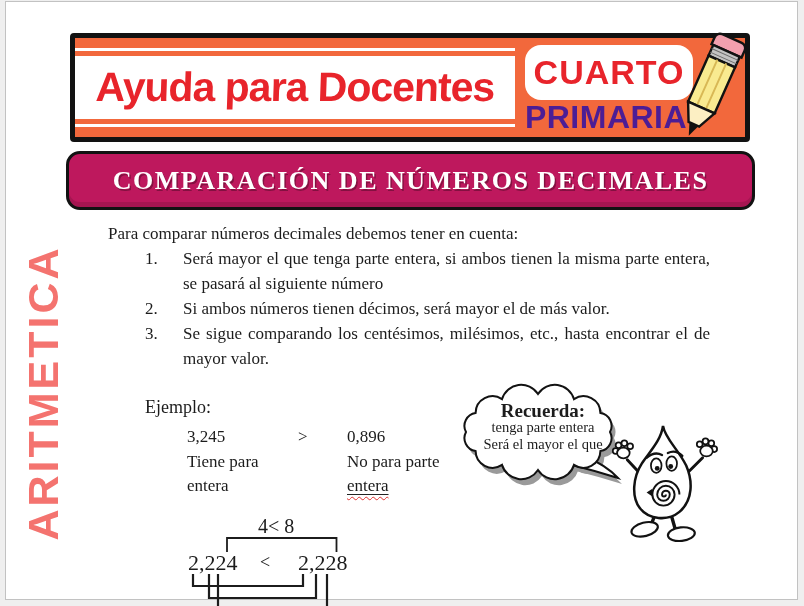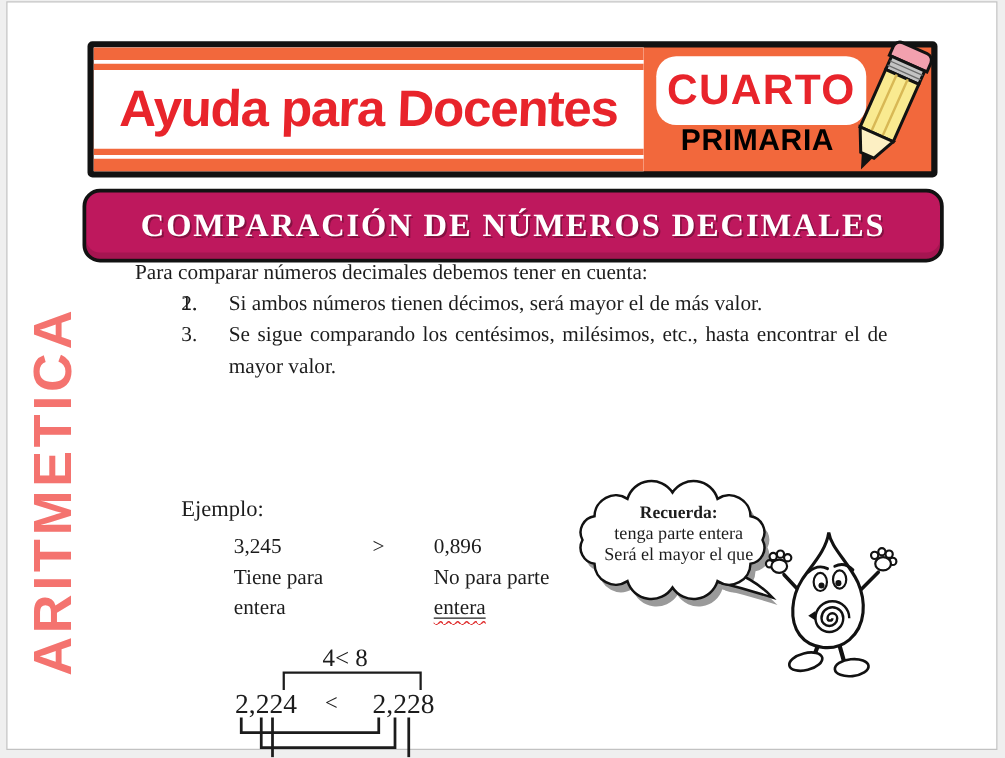--- a/index.html
+++ b/index.html
@@ -21,60 +21,60 @@
          font-family:"Liberation Sans",sans-serif;font-weight:bold;
          font-size:41px;letter-spacing:-1px;color:#E8242B;transform:skewX(-2deg);}
   .header-right{position:relative;flex:1;border-radius:14px;}
   .cuarto-box{position:absolute;left:10px;top:7px;width:168px;height:55px;
               background:#ffffff;border-radius:16px;display:flex;
               align-items:center;justify-content:center;}
   .cuarto{font-family:"Liberation Sans",sans-serif;font-weight:bold;
           font-size:34px;color:#E8242B;letter-spacing:1px;}
   .primaria{position:absolute;left:0;top:61px;width:182px;text-align:center;
             font-family:"Liberation Sans",sans-serif;font-weight:bold;
-            font-size:24px;color:#000000;letter-spacing:0.5px;}
+            font-size:32px;color:#4c1d95;letter-spacing:0.5px;}
   .pencil{position:absolute;left:152px;top:-8px;width:86px;height:116px;}
 
   
   .title-banner{position:absolute;left:66px;top:151px;width:689px;height:59px;
                 background:#be185d;border:3px solid #121212;border-radius:14px;
                 box-sizing:border-box;display:flex;align-items:center;justify-content:center;
                 box-shadow:inset 0 -5px 0 rgba(0,0,0,0.12);}
   .title-banner span{font-weight:bold;font-size:26px;letter-spacing:1.5px;color:#ffffff;
                      text-shadow:1.5px 1.5px 0 rgba(0,0,0,0.3);}
 
   
   .side-label{position:absolute;left:-117px;top:369px;width:320px;height:48px;
               transform:rotate(-90deg);transform-origin:center;
               display:flex;align-items:center;justify-content:center;
               font-family:"Liberation Sans",sans-serif;font-weight:bold;
               font-size:43px;letter-spacing:3px;color:#F4736F;}
 
   
-  .bodytext{position:absolute;left:108px;top:205px;width:602px;
+  .bodytext{position:absolute;left:108px;top:221px;width:602px;
             font-size:17px;line-height:25px;}
   .rule{position:relative;padding-left:75px;text-align:justify;}
   .rule .num{position:absolute;left:37px;top:0;}
 
   
   .ej-label{position:absolute;left:145px;top:397px;font-size:18px;font-weight:normal;}
   .ex{position:absolute;font-size:17px;line-height:25px;}
   .col-left{left:187px;} .col-cmp{left:298px;} .col-right{left:347px;}
   .row1{top:424px;} .row2{top:449px;} .row3{top:473px;}
   .u-wavy{text-decoration-line:underline;text-decoration-style:wavy;
           text-decoration-color:#e03131;text-decoration-thickness:1px;
           text-underline-offset:5px;}
   .u-solid{text-decoration-line:underline;text-decoration-style:solid;
            text-decoration-color:#222;text-underline-offset:3px;}
 
   
   .bubble-svg{position:absolute;left:458px;top:386px;width:175px;height:100px;overflow:visible;}
   .bubble-text{position:absolute;left:468px;top:402px;width:150px;text-align:center;
                font-size:14.5px;line-height:17px;}
-  .bubble-text .bt{font-weight:bold;font-size:14px;}
+  .bubble-text .bt{font-weight:bold;font-size:19px;}
 
   
   .char-svg{position:absolute;left:606px;top:419px;width:114px;height:124px;overflow:visible;}
   .diagram-svg{position:absolute;left:175px;top:506px;width:180px;height:100px;overflow:visible;}
   .diagram-svg text{font-family:"Liberation Serif",serif;fill:#1c1c1c;}
 </style>
 </head>
 <body>
 
 <div class="stage">
@@ -110,20 +110,21 @@
   <div class="title-banner">
     <span>COMPARACIÓN DE NÚMEROS DECIMALES</span>
   </div>
 
   <div class="side-label">ARITMETICA</div>
 
   <div class="bodytext">
     <div>Para comparar números decimales debemos tener en cuenta:</div>
     <div class="rule">
       <span class="num">1.</span>
+      <span>Será mayor el que tenga parte entera, si ambos tienen la misma parte entera, se pasará al siguiente número</span>
     </div>
     <div class="rule">
       <span class="num">2.</span>
       <span>Si ambos números tienen décimos, será mayor el de más valor.</span>
     </div>
     <div class="rule">
       <span class="num">3.</span>
       <span>Se sigue comparando los centésimos, milésimos, etc., hasta encontrar el de mayor valor.</span>
     </div>
   </div>

